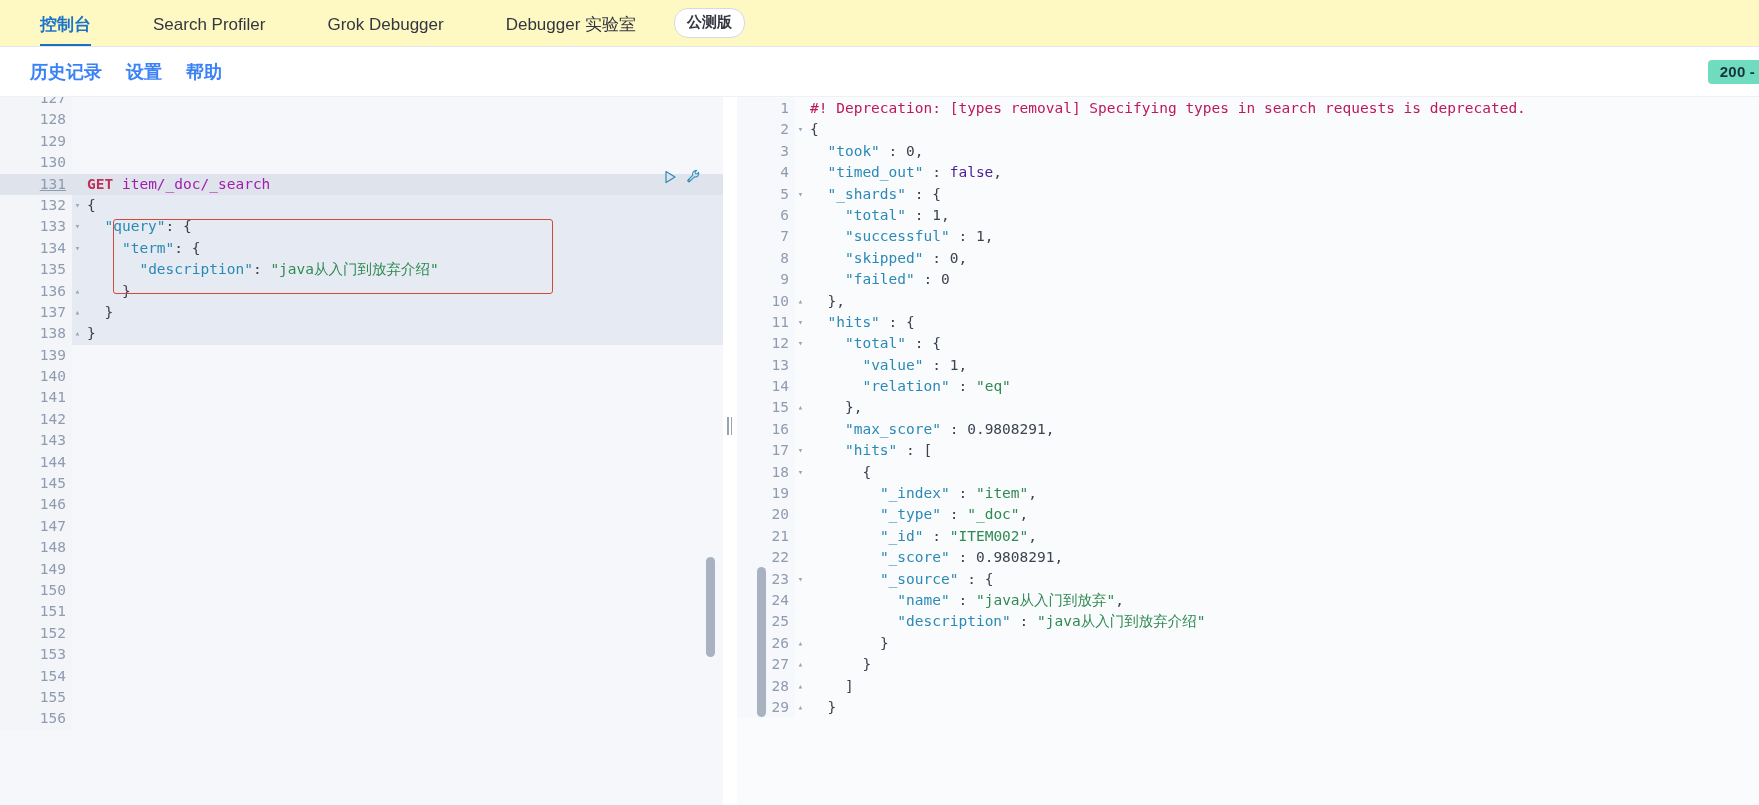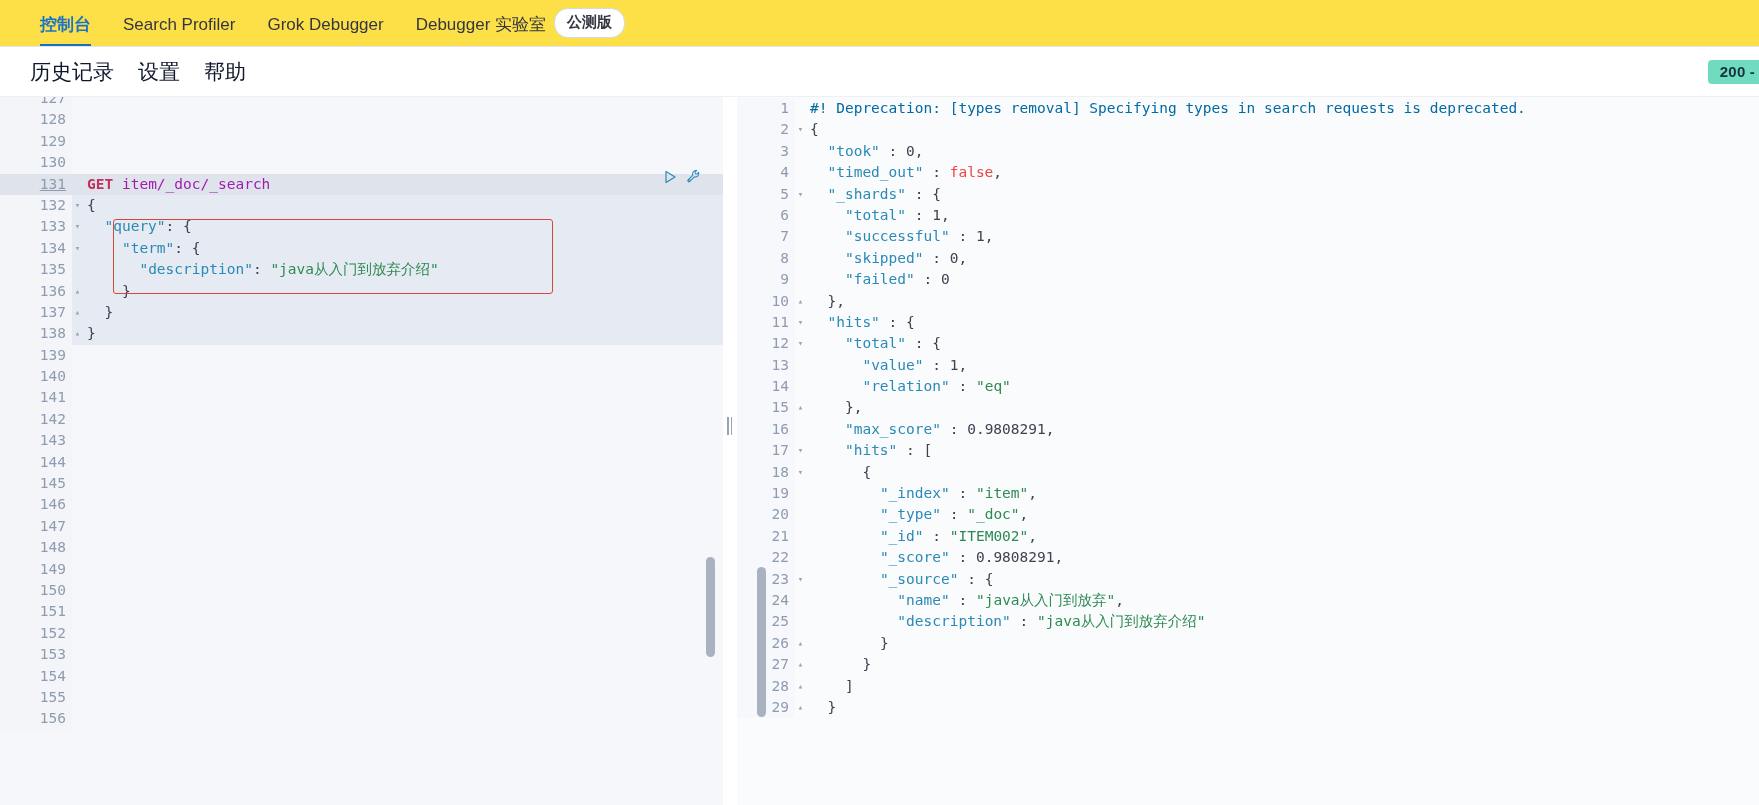--- a/index.html
+++ b/index.html
@@ -6,26 +6,27 @@
   html, body {
     width: 1759px; height: 805px;
     background: #ffffff;
     font-family: "Liberation Sans", sans-serif;
     overflow: hidden;
   }
 
   
   .tabbar {
     height: 47px;
-    background: #fde047;
+    background: #fef9c3;
     display: flex;
     align-items: flex-end;
     padding-left: 24px;
     border-bottom: 1px solid #e3e6ec;
     position: relative;
+    gap: 30px;
   }
   .tab {
     font-size: 17px;
     color: #343741;
     padding: 0 16px 13px 16px;
     line-height: 1;
     white-space: nowrap;
     cursor: pointer;
   }
   .tab.active { color: #1a73c9; font-weight: 700; position: relative; }
@@ -52,25 +53,26 @@
   .subbar {
     height: 50px;
     background: #ffffff;
     display: flex;
     align-items: center;
     padding-left: 30px;
     position: relative;
     border-bottom: 1px solid #eef0f4;
   }
   .subbar-link {
-    font-size: 21px;
-    color: #0f172a;
+    font-size: 18px;
+    color: #3b82f6;
     margin-right: 24px;
     cursor: pointer;
     white-space: nowrap;
+    font-weight: bold;
   }
   .status-badge {
     position: absolute;
     right: -10px;
     top: 50%;
     transform: translateY(-50%);
     background: #6fdcc0;
     color: #19333c;
     font-size: 15px;
     font-weight: 700;
@@ -128,23 +130,23 @@
   .row.highlight .gutter { background: #dfe3ec; text-decoration: underline; }
   .row.highlight { background: #dfe3ec; }
   .row.active-blk { background: #e6eaf2; }
 
   
   .k-method { color: #c0305c; font-weight: 600; }
   .k-url    { color: #a21caf; }
   .k-key    { color: #2b8ab5; }
   .k-str    { color: #2f8a52; }
   .k-num    { color: #3c4350; }
-  .k-bool   { color: #ef4444; }
+  .k-bool   { color: #4c1d95; }
   .k-punct  { color: #3c4350; }
-  .k-warn   { color: #0369a1; }
+  .k-warn   { color: #be185d; }
 
   
   .annot-box {
     position: absolute;
     border: 1.6px solid #d6483b;
     border-radius: 3px;
     pointer-events: none;
   }
 
   

